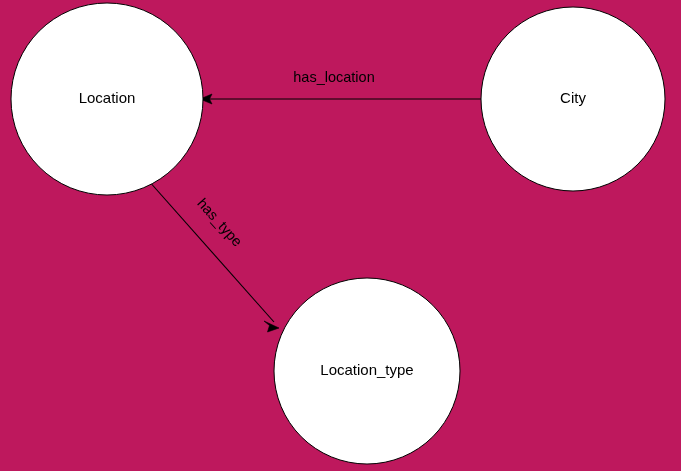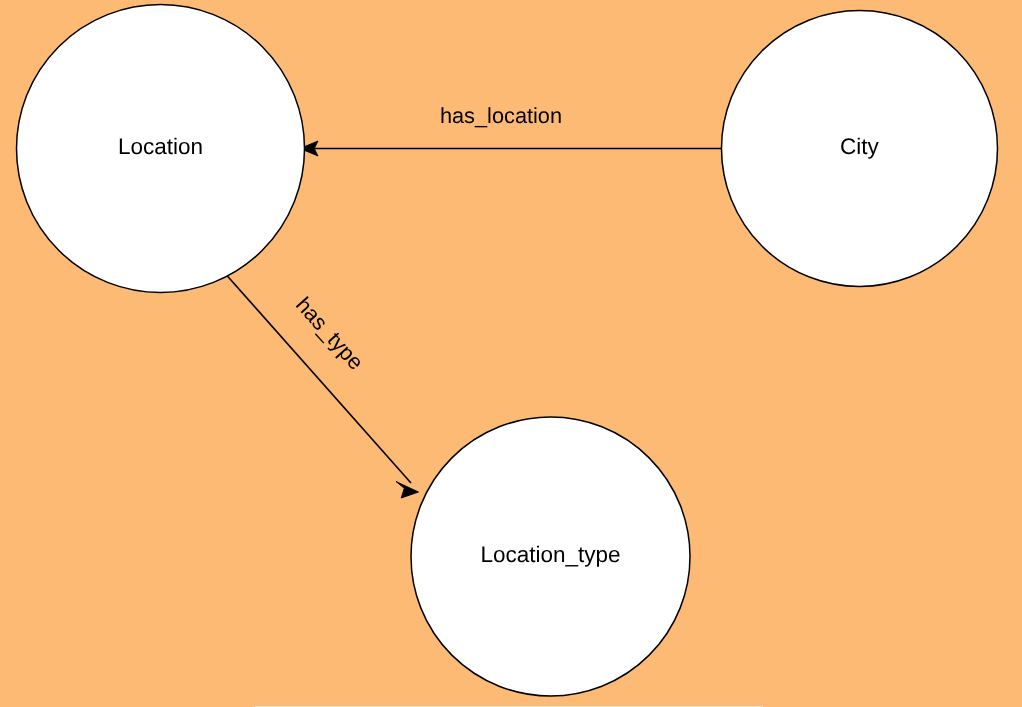--- a/index.html
+++ b/index.html
@@ -10,21 +10,21 @@
   body {
     width: 681px;
     height: 471px;
     font-family: "Liberation Sans", sans-serif;
     overflow: hidden;
   }
   #diagram-root {
     position: relative;
     width: 681px;
     height: 471px;
-    background: #fdba74;
+    background: #be185d;
   }
   #diagram-svg {
     position: absolute;
     top: 0;
     left: 0;
     width: 681px;
     height: 471px;
     display: block;
   }
   .node-circle {

